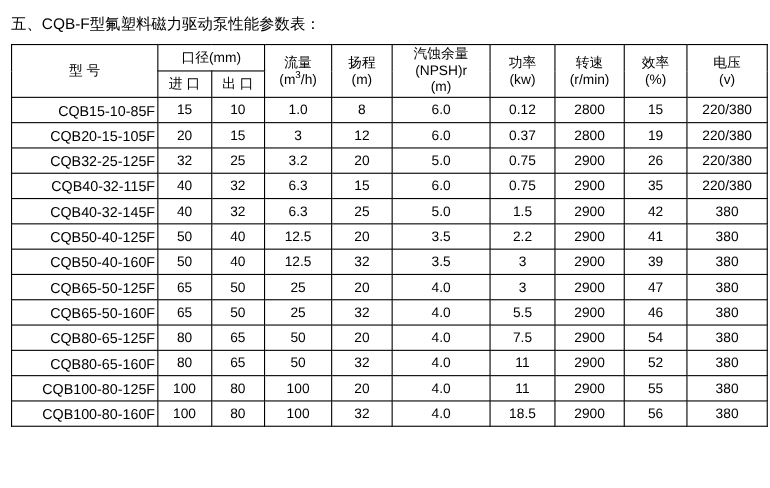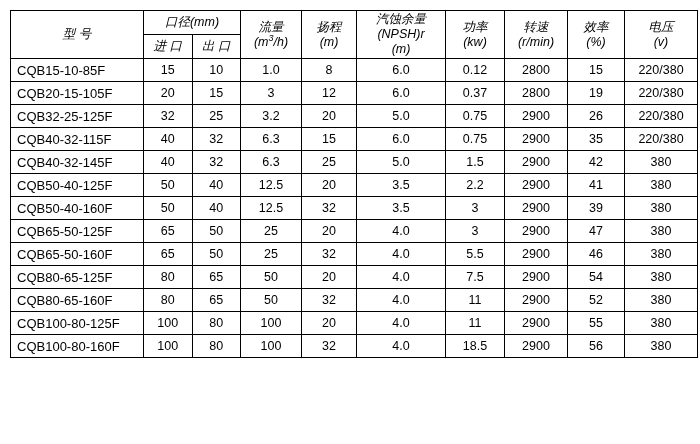--- a/index.html
+++ b/index.html
@@ -39,21 +39,20 @@
     border: 1px solid #000000;
     text-align: center;
     vertical-align: middle;
     padding: 1px 2px;
     font-weight: normal;
     line-height: 15px;
     white-space: nowrap;
   }
   table.spec thead td {
     font-size: 12.5px;
-    font-style: italic;
   }
   .hdr-model {
     width: 128px;
   }
   .hdr-dia {
     width: 92px;
   }
   .hdr-sub {
     width: 46px;
   }
@@ -62,21 +61,21 @@
   .hdr-npsh { width: 84px; }
   .hdr-power { width: 54px; }
   .hdr-speed { width: 58px; }
   .hdr-eff { width: 52px; }
   .hdr-volt { width: 68px; }
 
   tbody td {
     height: 20px;
   }
   tbody td.model {
-    text-align: left;
+    text-align: right;
     padding-left: 6px;
     font-size: 13px;
   }
   .unit-line {
     display: block;
   }
   sup {
     font-size: 9px;
     vertical-align: super;
     line-height: 0;
@@ -85,20 +84,21 @@
     font-size: 13px;
     margin: 8px 0 0 2px;
     white-space: nowrap;
   }
 </style>
 </head>
 <body>
 
 <div class="page">
 
+  <div class="doc-title">五、CQB-F型氟塑料磁力驱动泵性能参数表：</div>
 
   <table class="spec">
     <thead>
       <tr>
         <td class="hdr-model" rowspan="2">型  号</td>
         <td class="hdr-dia" colspan="2">口径(mm)</td>
         <td class="hdr-flow" rowspan="2">
           <span class="unit-line">流量</span>
           <span class="unit-line"><span>(m</span><sup>3</sup><span>/h)</span></span>
         </td>

